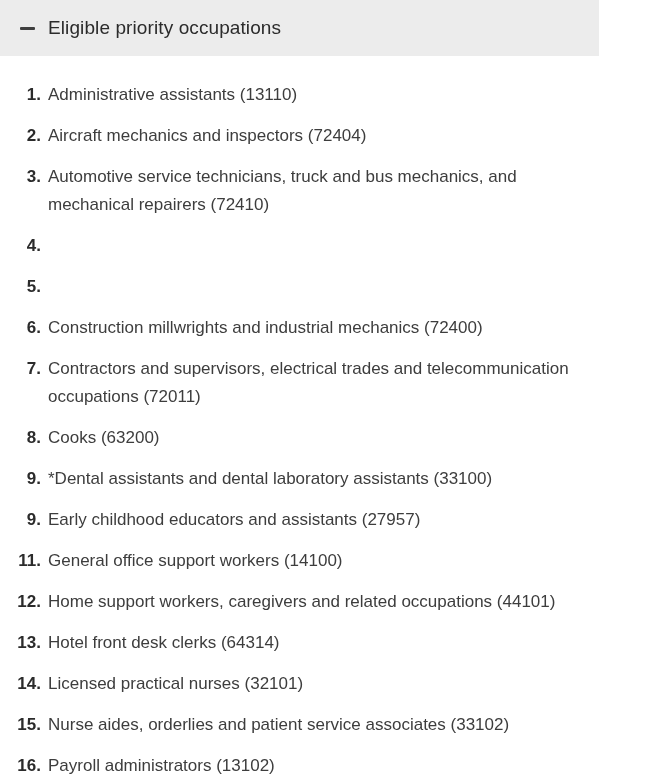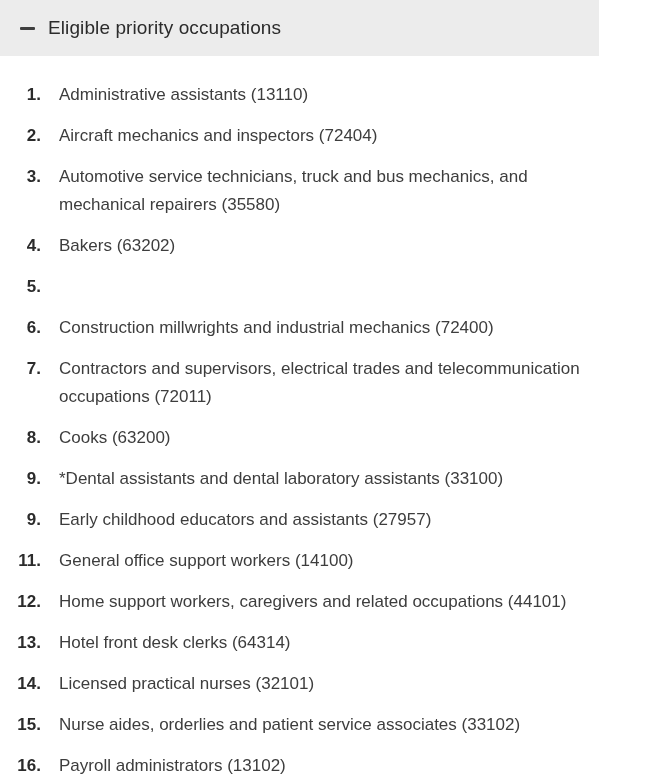--- a/index.html
+++ b/index.html
@@ -49,21 +49,21 @@
     font-size: 17px;
     line-height: 28px;
   }
   .occ-num {
     flex: 0 0 41px;
     text-align: right;
     font-weight: 700;
     color: var(--number-color, #2b2b2b);
   }
   .occ-label {
-    margin-left: 18px;
+    margin-left: 7px;
     max-width: 537px;
     color: var(--item-text, #3d3d3d);
   }
 </style>
 </head>
 <body>
 
 <div class="page">
 
   <div class="accordion-header">
@@ -77,26 +77,25 @@
     <span class="occ-label">Administrative assistants (13110)</span>
   </div>
 
   <div class="occ-row">
     <span class="occ-num">2.</span>
     <span class="occ-label">Aircraft mechanics and inspectors (72404)</span>
   </div>
 
   <div class="occ-row">
     <span class="occ-num">3.</span>
-    <span class="occ-label">Automotive service technicians, truck and bus mechanics, and mechanical repairers (35580)</span>
+    <span class="occ-label">Automotive service technicians, truck and bus mechanics, and mechanical repairers (72410)</span>
   </div>
 
   <div class="occ-row">
     <span class="occ-num">4.</span>
-    <span class="occ-label">Bakers (63202)</span>
   </div>
 
   <div class="occ-row">
     <span class="occ-num">5.</span>
   </div>
 
   <div class="occ-row">
     <span class="occ-num">6.</span>
     <span class="occ-label">Construction millwrights and industrial mechanics (72400)</span>
   </div>

